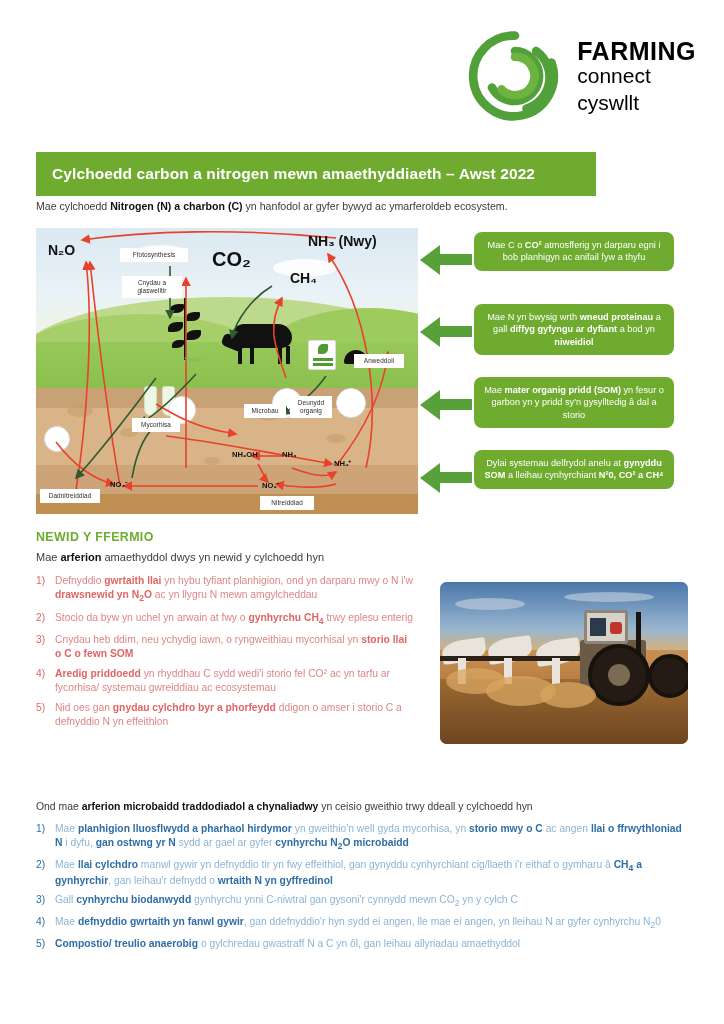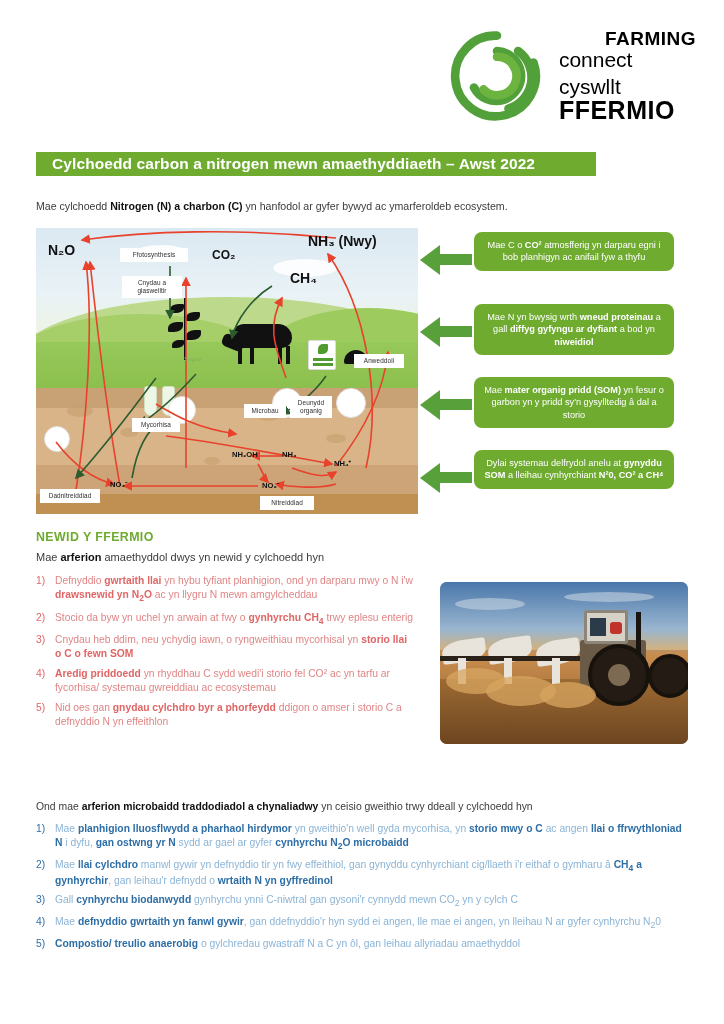--- a/index.html
+++ b/index.html
@@ -16,30 +16,30 @@
   }
 
   
   .header {
     position: absolute;
     top: 28px; right: 28px;
     display: flex; align-items: center; gap: 14px;
   }
   .logo-mark { width: 96px; height: 96px; flex: none; }
   .logo-text { line-height: 1.0; }
-  .logo-l1 { font-size: 19px; font-weight: bold; letter-spacing: 0.5px; color: #000; margin-left: 46px; }
+  .logo-l1 { font-size: 25px; font-weight: bold; letter-spacing: 0.5px; color: #000; }
   .logo-l2 { font-size: 21px; font-weight: normal; color: #000; margin-top: 1px;}
   .logo-l3 { font-size: 21px; font-weight: normal; color: #000; margin-top: 6px;}
   .logo-l4 { font-size: 25px; font-weight: bold; letter-spacing: 0.5px; color: #000; margin-top: 1px;}
 
   
   .titlebar {
     position: absolute;
     left: 36px; top: 152px;
-    width: 560px; height: 24px;
+    width: 560px; height: 44px;
     background: #6eab2f;
     display: flex; align-items: center;
     padding-left: 16px;
     text-align: center;
   }
   .titlebar span {
     color: #ffffff; font-size: 15.5px; font-weight: bold;
     letter-spacing: 0.1px;
   }
 
@@ -176,21 +176,20 @@
       <path d="M50 8 A42 42 0 1 0 88 36"></path>
       <path d="M50 24 A26 26 0 1 1 26 62"></path>
       <path d="M72 24 A34 34 0 0 1 62 84"></path>
     </g>
     <path d="M50 50 m0 -20 a20 20 0 1 1 -14 34" fill="none" stroke="#6cb33f" stroke-width="9" stroke-linecap="round"></path>
   </svg>
   <div class="logo-text">
     <div class="logo-l1">FARMING</div>
     <div class="logo-l2">connect</div>
     <div class="logo-l3">cyswllt</div>
-    <div class="logo-l4">FFERMIO</div>
   </div>
 </div>
 
 <div class="titlebar">
   <span>Cylchoedd carbon a nitrogen mewn amaethyddiaeth – Awst 2022</span>
 </div>
 
 <div class="intro">
   <span>Mae cylchoedd </span><b>Nitrogen (N) a charbon (C)</b><span> yn hanfodol ar gyfer bywyd ac ymarferoldeb ecosystem.</span>
 </div>
@@ -275,21 +274,21 @@
       <path d="M290,148 C276,168 260,178 246,186"></path>
       <path d="M120,150 C100,176 76,210 40,250"></path>
       <path d="M160,146 C140,168 120,186 104,196"></path>
       <path d="M96,250 C100,226 108,204 126,192"></path>
     </g>
   </svg>
 
   <div class="dg-chem" style="left:12px;top:14px;font-size:14px;">N₂O</div>
   <div class="dg-label" style="left:84px;top:20px;width:68px;">Ffotosynthesis</div>
   <div class="dg-label" style="left:86px;top:48px;width:60px;">Cnydau a glaswelltir</div>
-  <div class="dg-chem" style="left:176px;top:20px;font-size:12px;">CO₂</div>
+  <div class="dg-chem" style="left:176px;top:20px;font-size:20px;">CO₂</div>
   <div class="dg-chem" style="left:254px;top:42px;font-size:14px;">CH₄</div>
   <div class="dg-chem" style="left:272px;top:5px;font-size:14px;">NH₃ (Nwy)</div>
   <div class="dg-label" style="left:318px;top:126px;width:50px;">Anweddoli</div>
   <div class="dg-label" style="left:96px;top:190px;width:48px;">Mycorhisa</div>
   <div class="dg-label" style="left:208px;top:176px;width:42px;">Microbau</div>
   <div class="dg-label" style="left:254px;top:168px;width:42px;">Deunydd organig</div>
   <div class="dg-chem" style="left:196px;top:222px;font-size:7.6px;">NH₂OH</div>
   <div class="dg-chem" style="left:246px;top:222px;font-size:7.6px;">NH₃</div>
   <div class="dg-chem" style="left:298px;top:230px;font-size:7.6px;">NH₄⁺</div>
   <div class="dg-chem" style="left:74px;top:251px;font-size:7.6px;">NO₃⁻</div>

